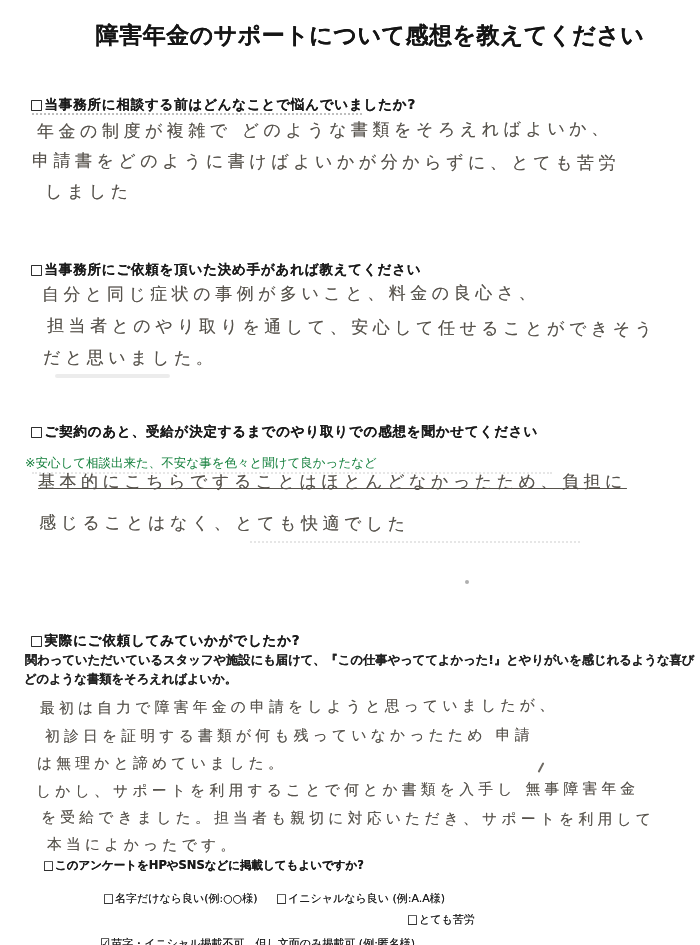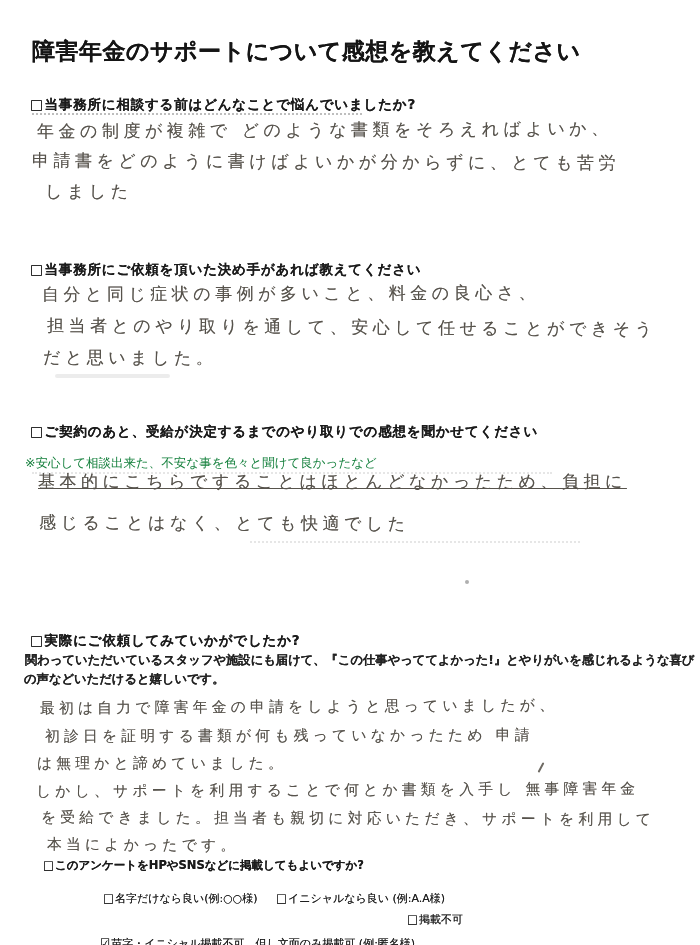--- a/index.html
+++ b/index.html
@@ -11,27 +11,27 @@
     position:relative;
     width:700px;height:945px;
     background:#fff;
     overflow:hidden;
     margin:0 auto;
     color:#1c1c1c;
   }
   
   .title{
     position:absolute;top:20px;left:0;right:0;
-    padding-left:32px;
+    padding-left:40px;
+    text-align:center;
     font-size:23px;font-weight:700;
     letter-spacing:0.5px;
     color:#151515;
     white-space:nowrap;
     text-shadow:0 0 0.6px #222;
-    margin-top:16px;
   }
   .q{
     position:absolute;
     font-size:13.5px;font-weight:600;
     letter-spacing:0.8px;
     color:#1b1b1b;
     white-space:nowrap;
     text-shadow:0 0 0.4px #333;
   }
   .q .bullet{font-weight:400;margin-right:1px;}
@@ -109,21 +109,21 @@
   <div class="artifact faintline" style="left:32px;top:472px;width:520px;"></div>
   <div class="hw" style="left:38px;top:470px;transform:rotate(0deg);text-decoration:underline;">基本的にこちらですることはほとんどなかったため、負担に</div>
   <div class="hw" style="left:39px;top:511px;transform:rotate(0.2deg);">感じることはなく、とても快適でした</div>
   <div class="artifact faintline" style="left:250px;top:541px;width:330px;"></div>
   <div class="artifact speck" style="left:465px;top:580px;width:4px;height:4px;"></div>
 
   <div class="q" style="left:30px;top:632px;">
     <span class="bullet">□</span><span>実際にご依頼してみていかがでしたか?</span>
   </div>
   <div class="intro" style="left:25px;top:652px;">関わっていただいているスタッフや施設にも届けて、『この仕事やっててよかった!』とやりがいを感じれるような喜び</div>
-  <div class="intro" style="left:24px;top:671px;">の声などいただけると嬉しいです。</div>
+  <div class="intro" style="left:24px;top:671px;">どのような書類をそろえればよいか。</div>
   <div class="hw hw-dense" style="left:40px;top:699px;transform:rotate(-0.35deg);">最初は自力で障害年金の申請をしようと思っていましたが、</div>
   <div class="hw hw-dense" style="left:45px;top:727px;transform:rotate(-0.15deg);">初診日を証明する書類が何も残っていなかったため 申請</div>
   <div class="hw hw-dense" style="left:37px;top:754px;transform:rotate(0deg);">は無理かと諦めていました。</div>
   <div class="artifact stray" style="left:540px;top:762px;"></div>
   <div class="hw hw-dense" style="left:36px;top:782px;transform:rotate(-0.25deg);">しかし、サポートを利用することで何とか書類を入手し 無事障害年金</div>
   <div class="hw hw-dense" style="left:41px;top:808px;transform:rotate(0.2deg);">を受給できました。担当者も親切に対応いただき、サポートを利用して</div>
   <div class="hw hw-dense" style="left:47px;top:835px;transform:rotate(0.35deg);">本当によかったです。</div>
 
   <div class="q q-small" style="left:43px;top:858px;">
     <span class="bullet">□</span><span>このアンケートをHPやSNSなどに掲載してもよいですか?</span>
@@ -132,16 +132,16 @@
   <div class="opt" style="left:103px;top:891px;">
     <span class="box">□</span><span>名字だけなら良い(例:○○様)</span>
   </div>
   <div class="opt" style="left:276px;top:891px;">
     <span class="box">□</span><span>イニシャルなら良い (例:A.A様)</span>
   </div>
   <div class="opt" style="left:100px;top:936px;">
     <span class="box">☑</span><span>苗字・イニシャル掲載不可、但し文面のみ掲載可 (例:匿名様)</span>
   </div>
   <div class="opt" style="left:407px;top:912px;">
-    <span class="box">□</span><span>掲載不可</span>
+    <span class="box">□</span><span>とても苦労</span>
   </div>
 
 </div>
 
 </body></html>

